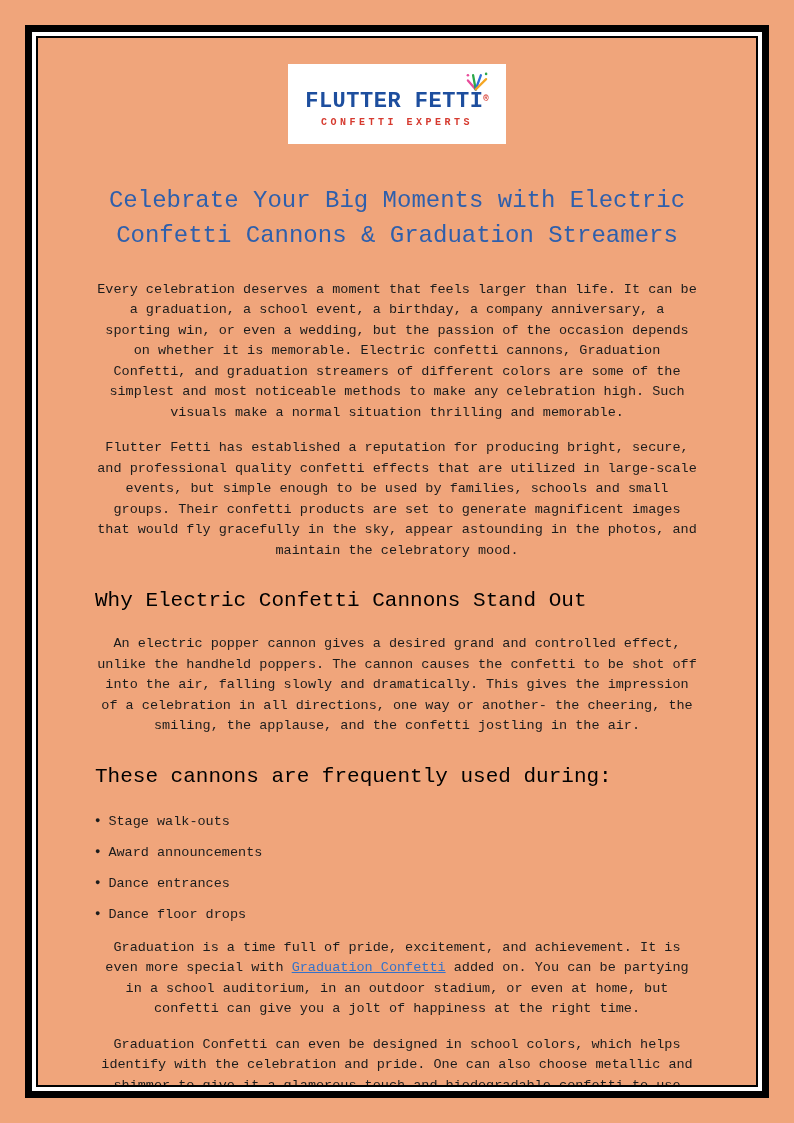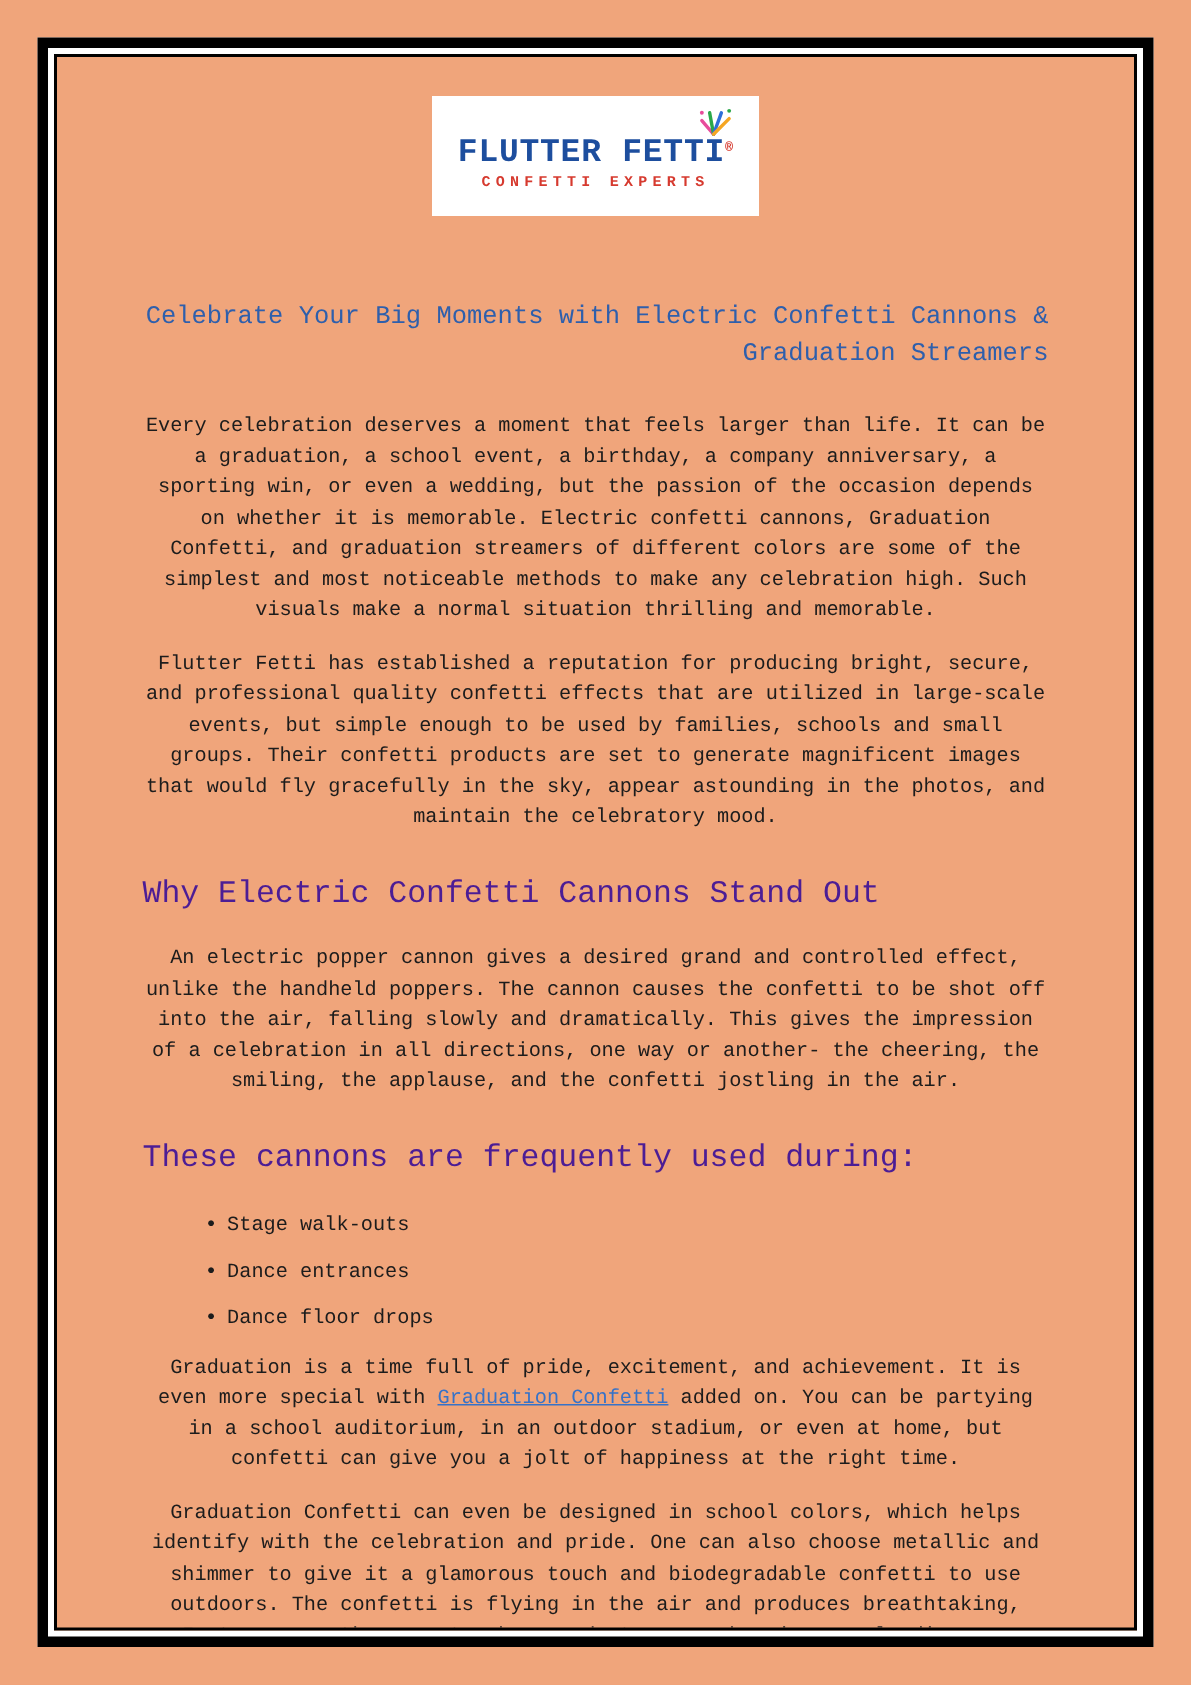--- a/index.html
+++ b/index.html
@@ -55,52 +55,51 @@
     letter-spacing:3.5px;
     margin-top:3px;
     white-space:nowrap;
     text-align:center;
   }
   .burst { position:absolute; top:6px; right:16px; }
 
   
   .title {
     color:#2E5FAC;
-    font-size:17px;
+    font-size:24px;
     font-weight:normal;
-    text-align:right;
+    text-align:center;
     line-height:1.45;
     max-width:610px;
-    margin:56px auto 26px auto;
+    margin:40px auto 26px auto;
   }
 
   
   .content p {
     color:#1c1c1c;
     font-size:13.5px;
     line-height:1.52;
     margin:0 0 15px 0;
     text-align:center;
   }
   h2.section-heading {
-    color:#4c1d95;
+    color:#000000;
     font-size:21px;
     font-weight:normal;
     margin:28px 0 22px 0;
   }
   ul.bullets {
     list-style:none;
     margin:26px 0 6px 0;
     padding:0;
   }
   ul.bullets li {
     color:#1c1c1c;
     font-size:13.5px;
     margin-bottom:16px;
-    margin-left:43px;
   }
   .bullet {
     font-size:9px;
     vertical-align:2px;
     margin-right:8px;
   }
   a.doc-link {
     color:#3672C8;
     text-decoration:underline;
     cursor:pointer;
@@ -135,20 +134,21 @@
 
         <p>Every celebration deserves a moment that feels larger than life. It can be a graduation, a school event, a birthday, a company anniversary, a sporting win, or even a wedding, but the passion of the occasion depends on whether it is memorable. Electric confetti cannons, Graduation Confetti, and graduation streamers of different colors are some of the simplest and most noticeable methods to make any celebration high. Such visuals make a normal situation thrilling and memorable.</p>
         <p>Flutter Fetti has established a reputation for producing bright, secure, and professional quality confetti effects that are utilized in large-scale events, but simple enough to be used by families, schools and small groups. Their confetti products are set to generate magnificent images that would fly gracefully in the sky, appear astounding in the photos, and maintain the celebratory mood.</p>
 
         <h2 class="section-heading">Why Electric Confetti Cannons Stand Out</h2>
         <p>An electric popper cannon gives a desired grand and controlled effect, unlike the handheld poppers. The cannon causes the confetti to be shot off into the air, falling slowly and dramatically. This gives the impression of a celebration in all directions, one way or another- the cheering, the smiling, the applause, and the confetti jostling in the air.</p>
 
         <h2 class="section-heading">These cannons are frequently used during:</h2>
         <ul class="bullets">
           <li><span class="bullet">●</span><span>Stage walk-outs</span></li>
+          <li><span class="bullet">●</span><span>Award announcements</span></li>
           <li><span class="bullet">●</span><span>Dance entrances</span></li>
           <li><span class="bullet">●</span><span>Dance floor drops</span></li>
         </ul>
 
         <p><span>Graduation is a time full of pride, excitement, and achievement. It is even more special with </span><a class="doc-link" href="#">Graduation Confetti</a><span> added on. You can be partying in a school auditorium, in an outdoor stadium, or even at home, but confetti can give you a jolt of happiness at the right time.</span></p>
         <p>Graduation Confetti can even be designed in school colors, which helps identify with the celebration and pride. One can also choose metallic and shimmer to give it a glamorous touch and biodegradable confetti to use outdoors. The confetti is flying in the air and produces breathtaking, Instagram-worthy moments when graduates are cheering, applauding, or tossing their caps.</p>
 
       </div>
     </div>
   </div>

